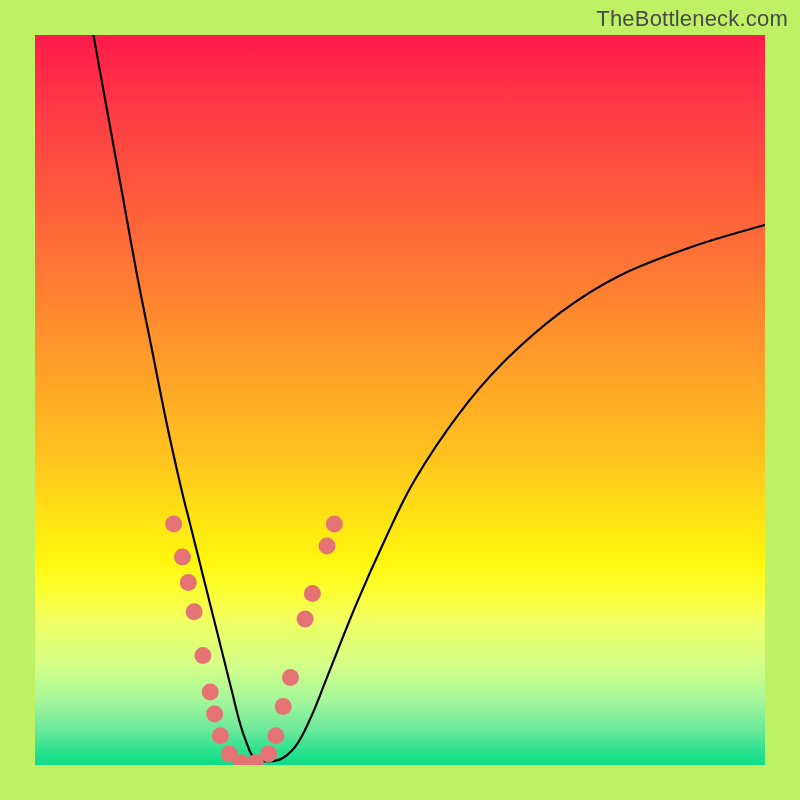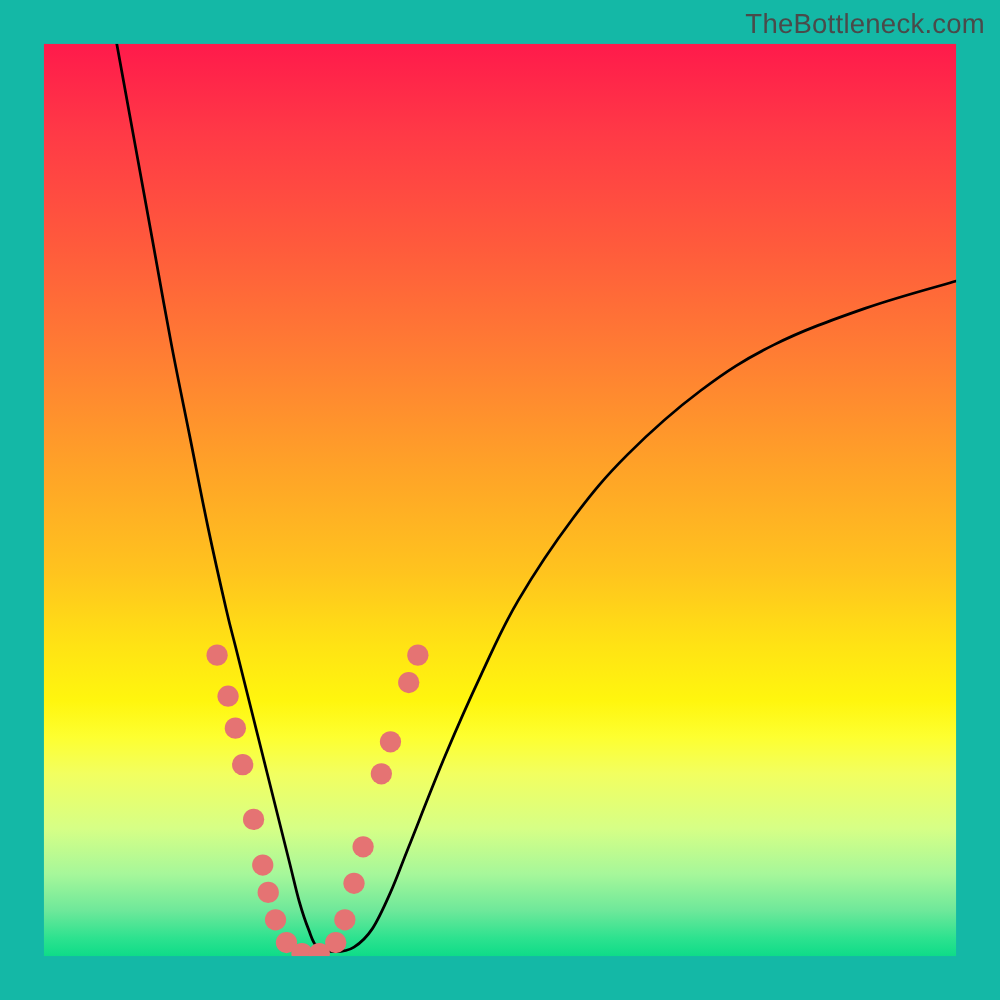--- a/index.html
+++ b/index.html
@@ -10,21 +10,21 @@
     overflow: hidden;
     background: #000;
     font-family: Arial, Helvetica, sans-serif;
   }
   .frame {
     position: absolute;
     left: 0;
     top: 0;
     width: 800px;
     height: 800px;
-    background: #14b8a6;
+    background: #bef264;
   }
   .plot {
     position: absolute;
     left: 35px;
     top: 35px;
     width: 730px;
     height: 730px;
     overflow: hidden;
   }
   .gradient {

